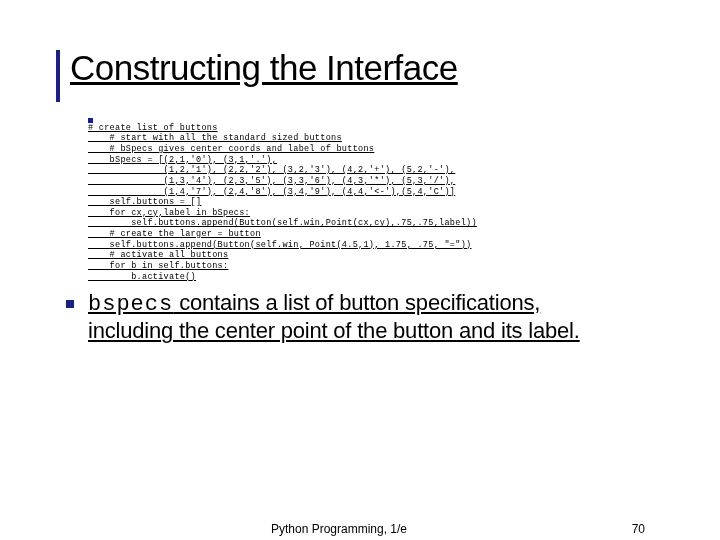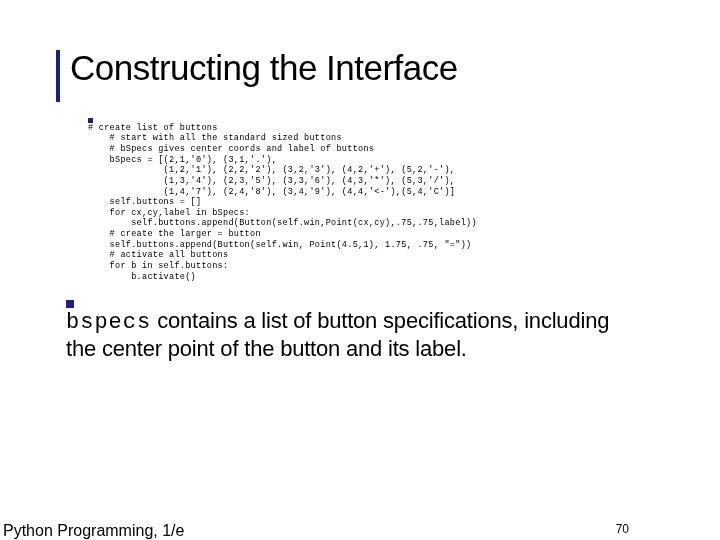--- a/index.html
+++ b/index.html
@@ -1,32 +1,32 @@
 <!DOCTYPE html>
 <html><head>
 <meta charset="utf-8">
 <style>
   * { box-sizing: border-box; margin: 0; padding: 0; }
   html, body { width: 720px; height: 540px; background: #fff; font-family: Verdana, Geneva, sans-serif; }
-  .slide { position: relative; width: 675px; height: 540px; padding: 50px 50px 30px 56px; }
+  .slide { position: relative; width: 675px; height: 540px; padding: 50px 50px 30px 56px; text-decoration: underline; }
   .accent-bar { position: absolute; left: 56px; top: 50px; width: 4px; height: 52px; background: #1b1f8a; }
   .title { font-size: 35px; font-weight: 400; color: #000; margin-left: 14px; margin-bottom: 26px; line-height: 1.05; letter-spacing: -0.5px; }
   .body { margin-left: 10px; }
   .top-item { display: flex; align-items: flex-start; margin-bottom: 4px; }
   .bullet-sq { flex: 0 0 auto; width: 8px; height: 8px; background: #1b1f8a; margin-top: 10px; margin-right: 14px; }
   .bullet-sq.small { width: 5px; height: 5px; margin-top: 5px; margin-right: 10px; }
   .top-text { font-size: 22px; line-height: 1.18; color: #000; letter-spacing: -0.2px; }
   .code-item { display: flex; align-items: flex-start; margin-left: 22px; margin-bottom: 8px; flex-direction: column; }
   .code { font-family: "Courier New", Courier, monospace; font-size: 8.5px; line-height: 1.25; white-space: pre; color: #000; letter-spacing: 0.3px; }
-  .bottom-item { display: flex; align-items: flex-start; margin-top: 6px; flex-direction: column; }
+  .bottom-item { display: flex; align-items: flex-start; margin-top: 6px; }
   .bottom-text { font-size: 22px; line-height: 1.18; color: #000; letter-spacing: -0.2px; }
   .mono { font-family: "Courier New", Courier, monospace; letter-spacing: 1px; }
   .footer { position: absolute; bottom: 18px; left: 0; right: 0; padding: 0 44px 0 0; }
-  .footer-center { position: absolute; left: 3px; right: 0; text-align: left; font-size: 16px; color: #000; }
-  .footer-right { position: absolute; right: 46px; font-size: 12px; color: #000; }
+  .footer-center { position: absolute; left: 3px; right: 0; text-align: center; font-size: 12px; color: #000; }
+  .footer-right { position: absolute; right: 30px; font-size: 12px; color: #000; }
 </style>
 </head>
 <body>
 
 <div class="slide">
   <div class="accent-bar"></div>
   <h1 class="title">Constructing the Interface</h1>
 
   <div class="body">
 

